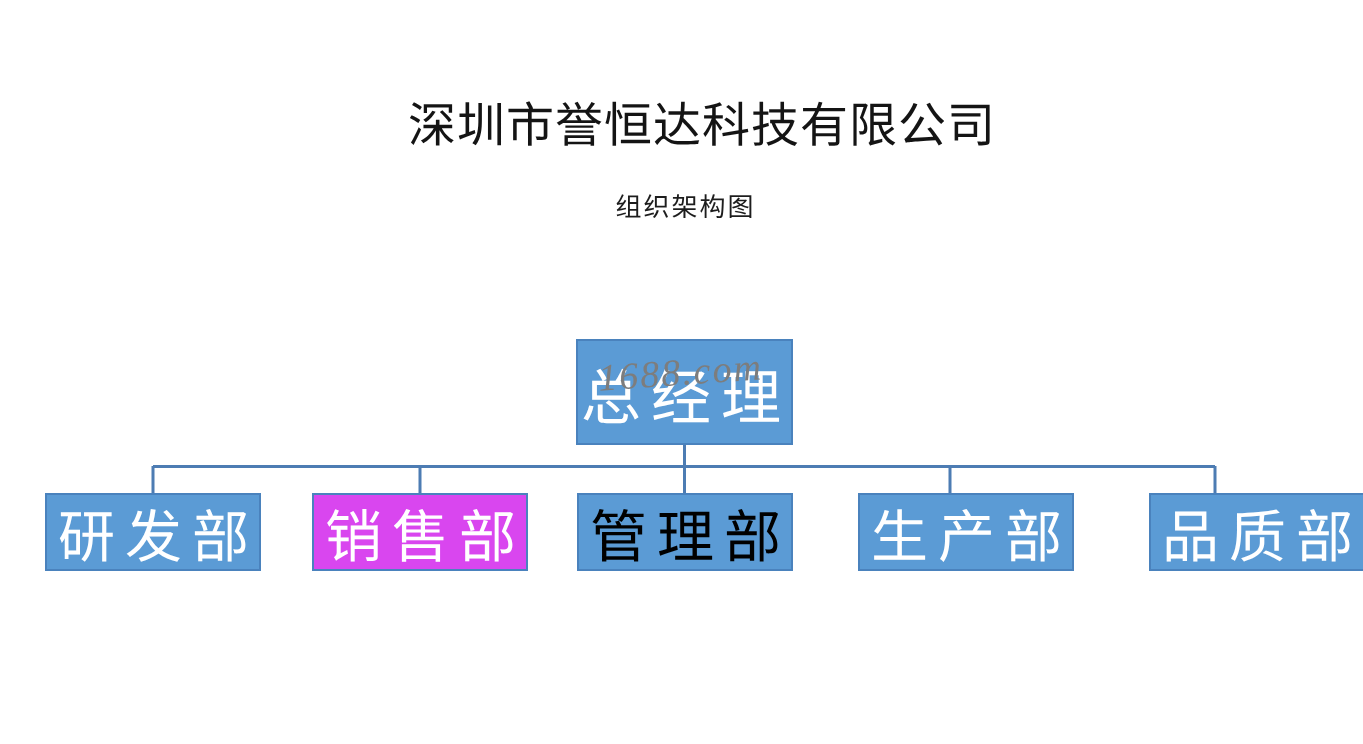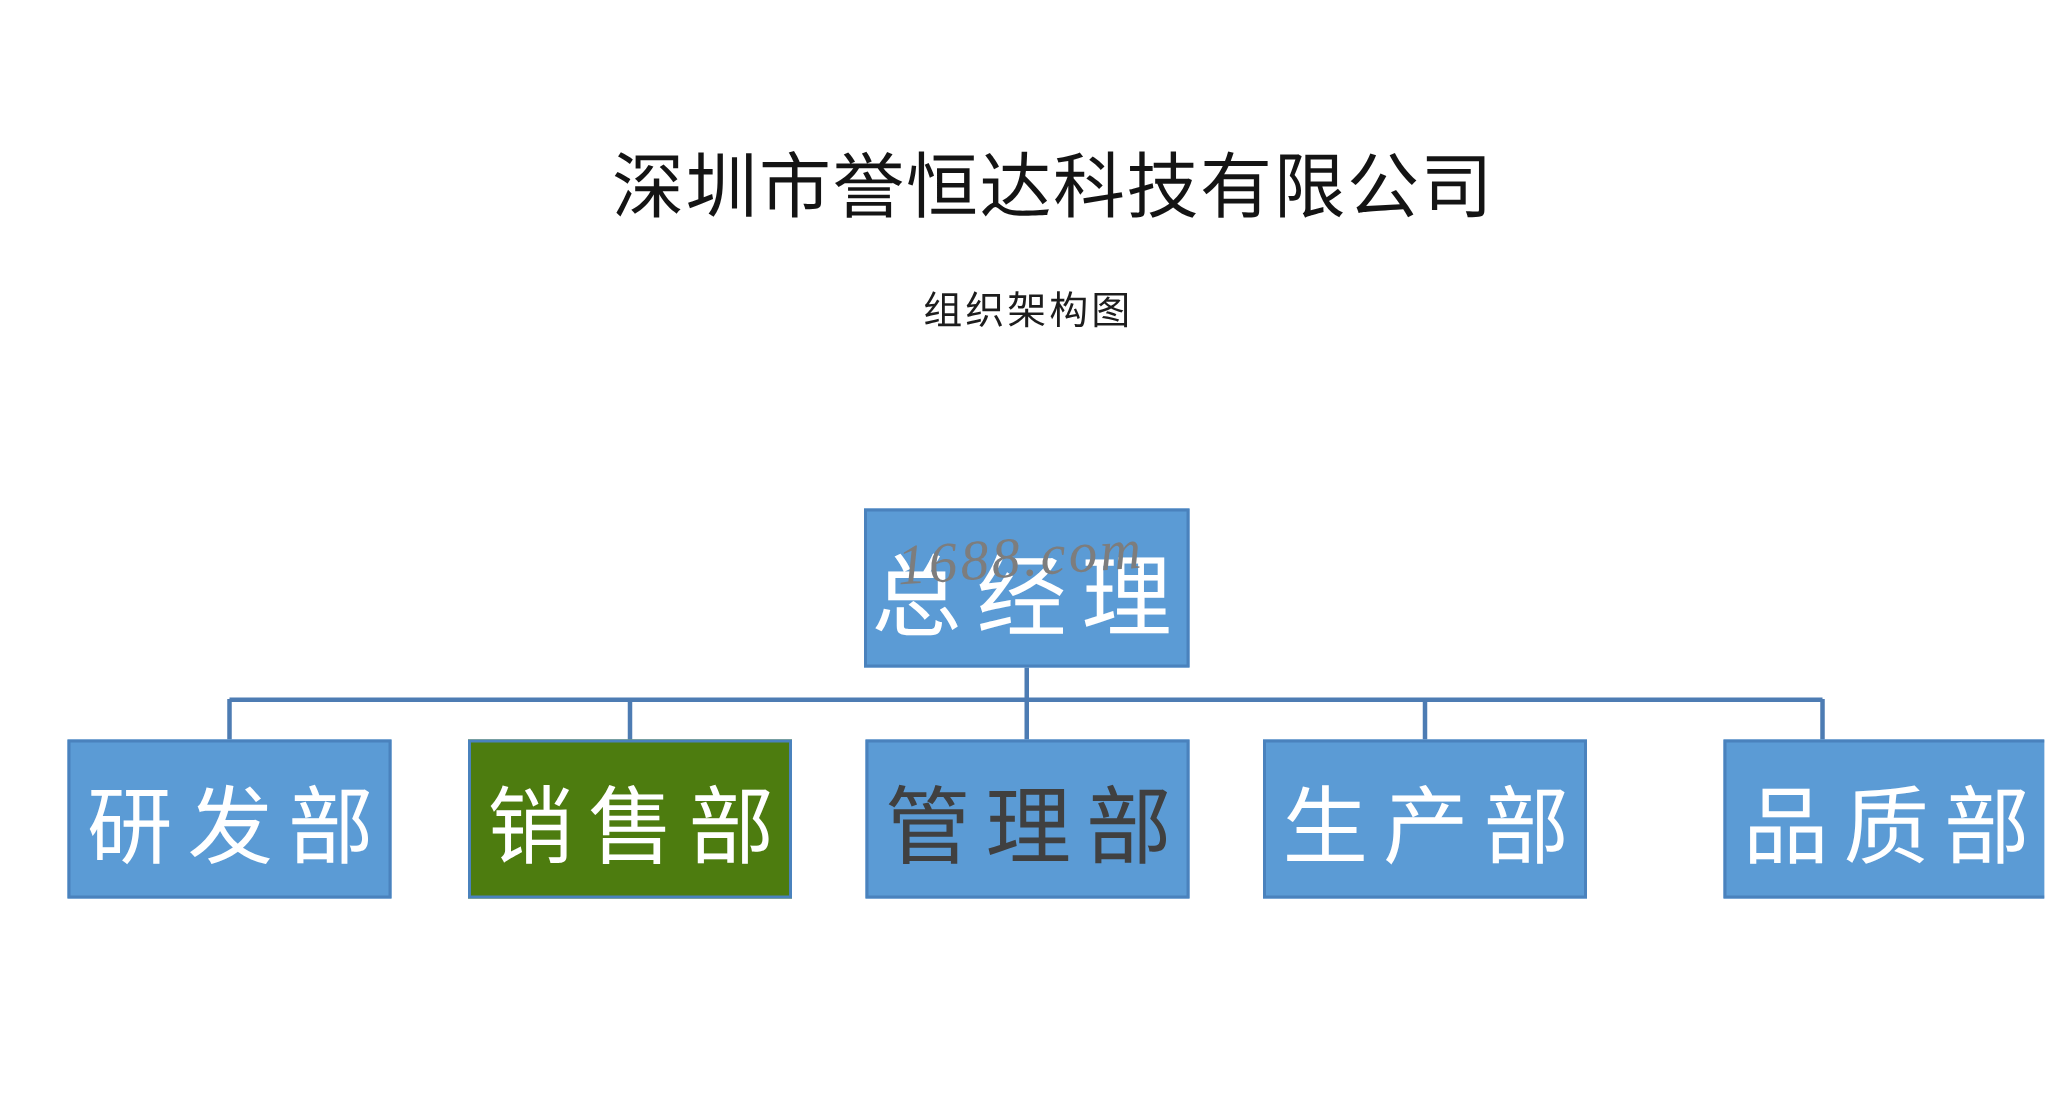--- a/index.html
+++ b/index.html
@@ -66,21 +66,21 @@
   .node.root {
     left: 576px;
     top: 339px;
     width: 217px;
     height: 106px;
     font-size: 60px;
   }
   .node.dept {
     top: 493px;
     width: 216px;
-    height: 106px;
+    height: 78px;
     font-size: 57px;
   }
   .dept-0 { left: 45px; }
   .dept-1 { left: 312px; }
   .dept-2 { left: 577px; }
   .dept-3 { left: 842px; }
   .dept-4 { left: 1107px; }
   .watermark {
     position: absolute;
     left: 598px;
@@ -118,29 +118,29 @@
   <div class="node root" style="background: rgb(91, 155, 213); border-color: rgb(74, 130, 189); color: rgb(255, 255, 255);">
     <span class="node-label">总经理</span>
   </div>
 
   <span class="watermark" style="color: rgb(125, 125, 125);">1688.com</span>
 
   <div class="node dept dept-0" style="background: rgb(91, 155, 213); border-color: rgb(74, 130, 189); color: rgb(255, 255, 255);">
     <span class="node-label">研发部</span>
   </div>
 
-  <div class="node dept dept-1" style="background: #4d7c0f; border-color: rgb(74, 130, 189); color: rgb(255, 255, 255);">
+  <div class="node dept dept-1" style="background: #d946ef; border-color: rgb(74, 130, 189); color: rgb(255, 255, 255);">
     <span class="node-label">销售部</span>
   </div>
 
-  <div class="node dept dept-2" style="background: rgb(91, 155, 213); border-color: rgb(74, 130, 189); color: #404040;">
+  <div class="node dept dept-2" style="background: rgb(91, 155, 213); border-color: rgb(74, 130, 189); color: #000000;">
     <span class="node-label">管理部</span>
   </div>
 
-  <div class="node dept dept-3" style="background: rgb(91, 155, 213); border-color: rgb(74, 130, 189); color: rgb(255, 255, 255);">
+  <div class="node dept dept-3" style="background: rgb(91, 155, 213); border-color: rgb(74, 130, 189); color: rgb(255, 255, 255); margin-left: 16px;">
     <span class="node-label">生产部</span>
   </div>
 
   <div class="node dept dept-4" style="background: rgb(91, 155, 213); border-color: rgb(74, 130, 189); color: rgb(255, 255, 255); margin-left: 42px;">
     <span class="node-label">品质部</span>
   </div>
 
 </div>
 
 </body></html>

